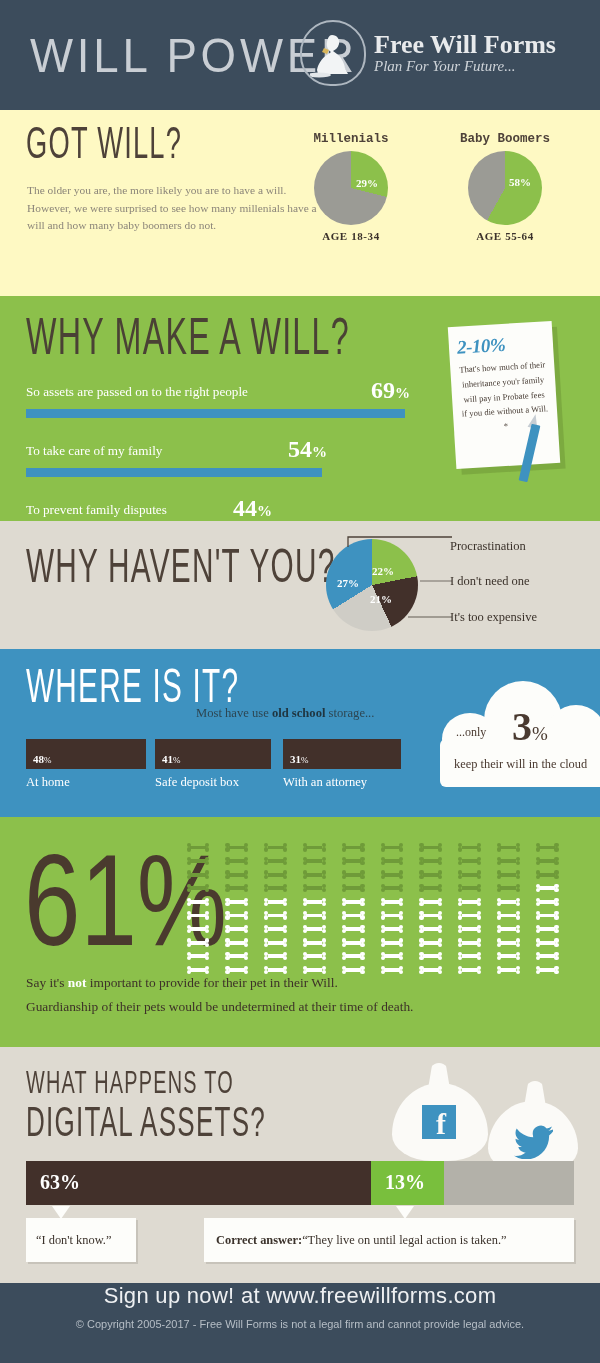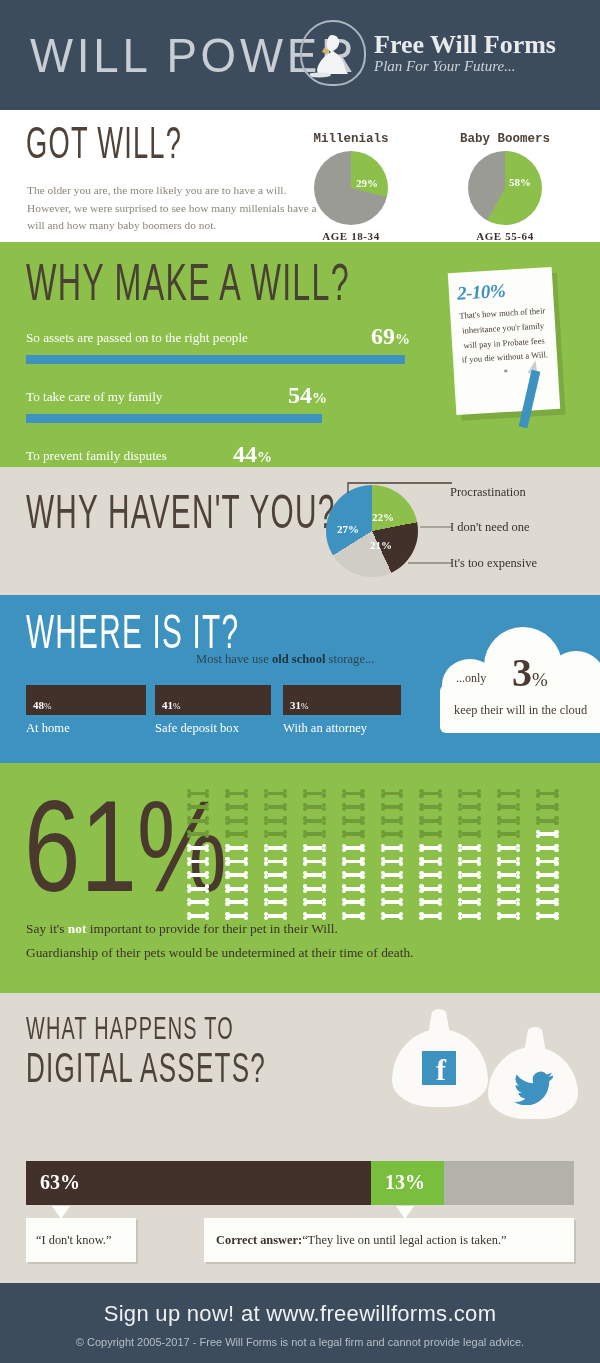--- a/index.html
+++ b/index.html
@@ -71,21 +71,21 @@
   }
   .logo-tag {
     color: #cfd4d9;
     font-size: 15px;
     font-style: italic;
     font-family: "Liberation Serif", serif;
     margin-top: 1px;
   }
 
   
-  .sec-gotwill { height: 132px; background: #ffffff; }
+  .sec-gotwill { height: 186px; background: #fef9c3; }
   .gw-title {
     position: absolute; left: 26px; top: 12px;
     font-size: 44px; color: #4e4239;
   }
   .gw-body {
     position: absolute; left: 27px; top: 72px;
     width: 290px;
     font-size: 11.4px;
     color: #8b8579;
     line-height: 1.55;
@@ -272,21 +272,21 @@
     border-left: 9px solid transparent; border-right: 9px solid transparent;
     border-bottom: 13px solid #fdfdfa;
   }
 
   
   .footer {
     position: absolute; left: 0; top: 1283px; width: 600px; height: 80px;
     background: #3c4c5c; text-align: center;
   }
   .foot-cta {
-    color: #eef0f2; font-size: 22px; padding-top: 18px;
+    color: #eef0f2; font-size: 22px; 
     font-family: "Liberation Sans", sans-serif; font-weight: 300; letter-spacing: 0.3px;
   }
   .foot-legal {
     color: #b6bec6; font-size: 11px; padding-top: 9px;
     font-family: "Liberation Sans", sans-serif; font-weight: 300;
   }
 </style>
 </head>
 <body>
 

